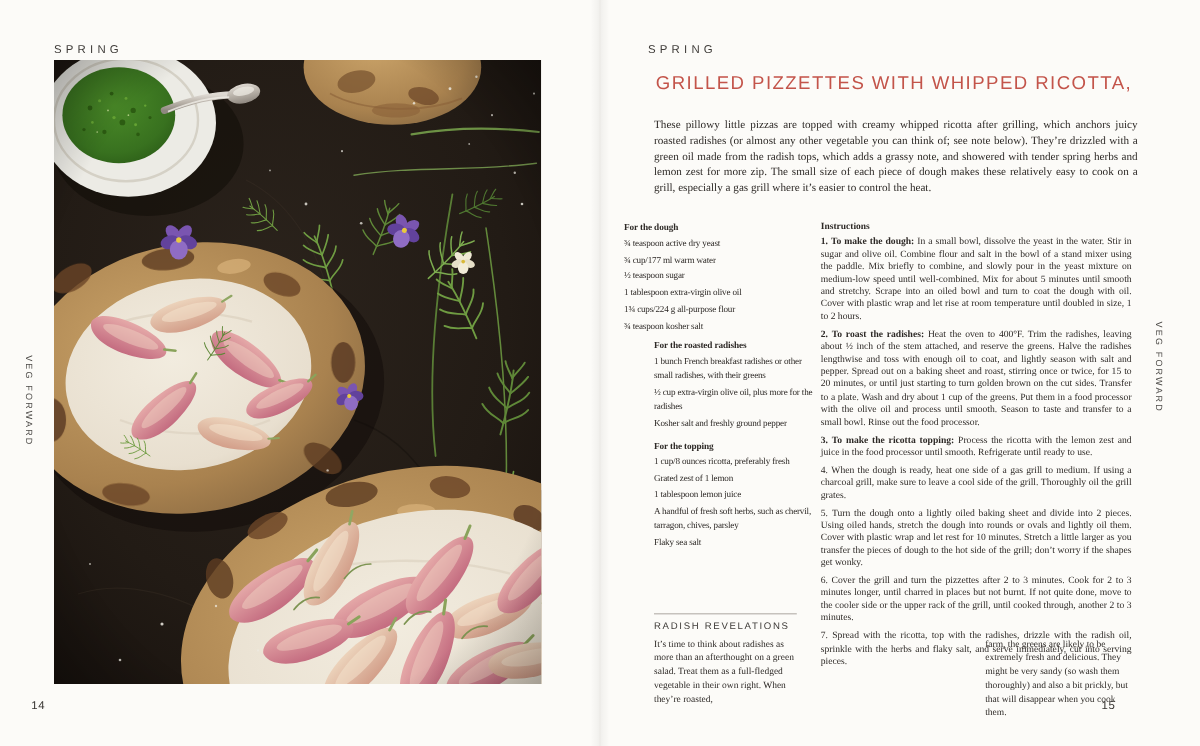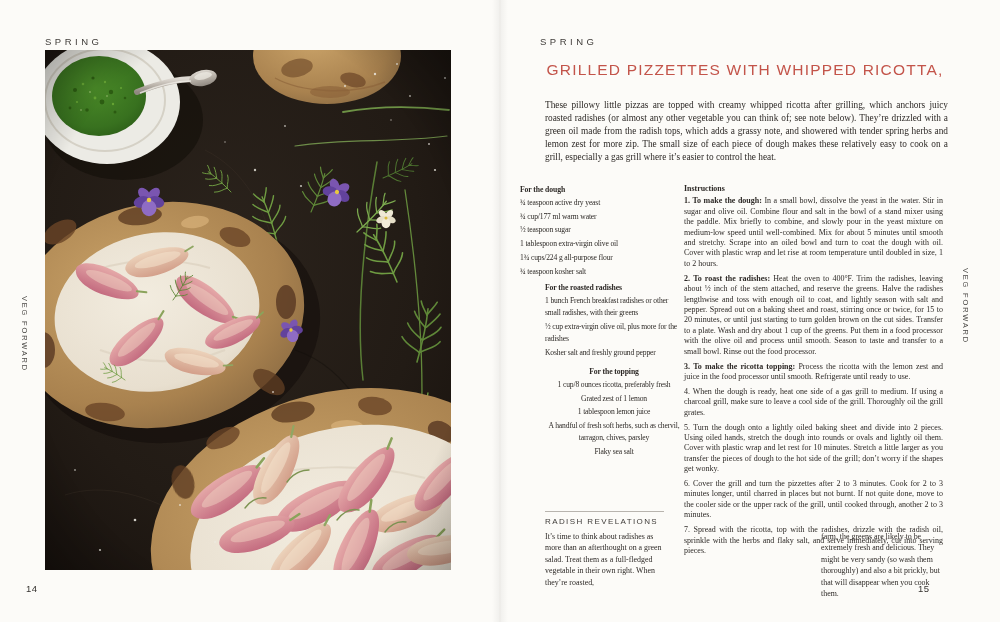--- a/index.html
+++ b/index.html
@@ -20,21 +20,21 @@
   .serves{position:absolute;left:540px;top:41px;width:410px;text-align:center;
     font-size:8px;letter-spacing:2.2px;font-weight:600;color:#c3544a;}
   .title{position:absolute;left:525px;top:60px;width:440px;text-align:center;
     font-size:15.5px;line-height:19px;letter-spacing:1.2px;color:#c3544a;font-weight:400;}
   .serif{font-family:"Liberation Serif",serif;color:#2d2926;}
   .intro{position:absolute;left:545px;top:99px;width:403px;
     font-size:9.3px;line-height:13.1px;text-align:justify;}
   .ingsec{position:absolute;width:138px;font-size:7.6px;line-height:12.3px;letter-spacing:-0.15px;}
   .ing1{left:520px;top:184px;}
   .ing2{left:545px;top:282px;}
-  .ing3{left:545px;top:366px;text-align:center;}
+  .ing3{left:545px;top:366px;}
   .ingsec h4{margin:0 0 .5px 0;font-size:7.7px;font-weight:bold;letter-spacing:-0.1px;}
   .ingsec .item{margin:0 0 1.5px 0;}
   .instr{position:absolute;left:684px;top:184px;width:259px;font-size:8px;line-height:10.4px;}
   .instr h4{margin:0 0 2px 0;font-size:7.9px;font-weight:bold;}
   .step{margin:0 0 4.5px 0;text-align:justify;}
   .step .step-num{font-weight:normal;}
   .step.has-lead .step-num{font-weight:bold;}
   .step .step-lead{font-weight:bold;}
   .step .step-num::after{content:"\00a0";}
   .step .step-lead:not(:empty)::after{content:"\00a0";}

